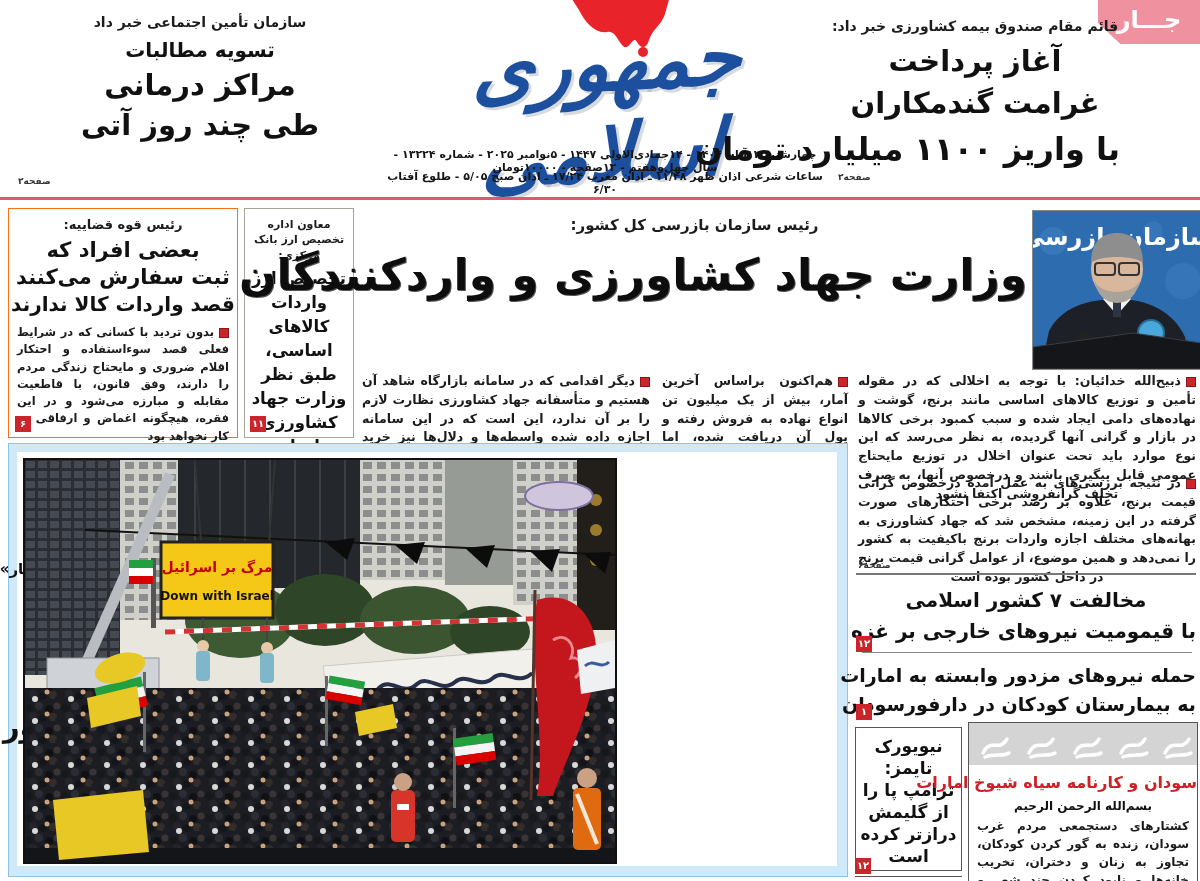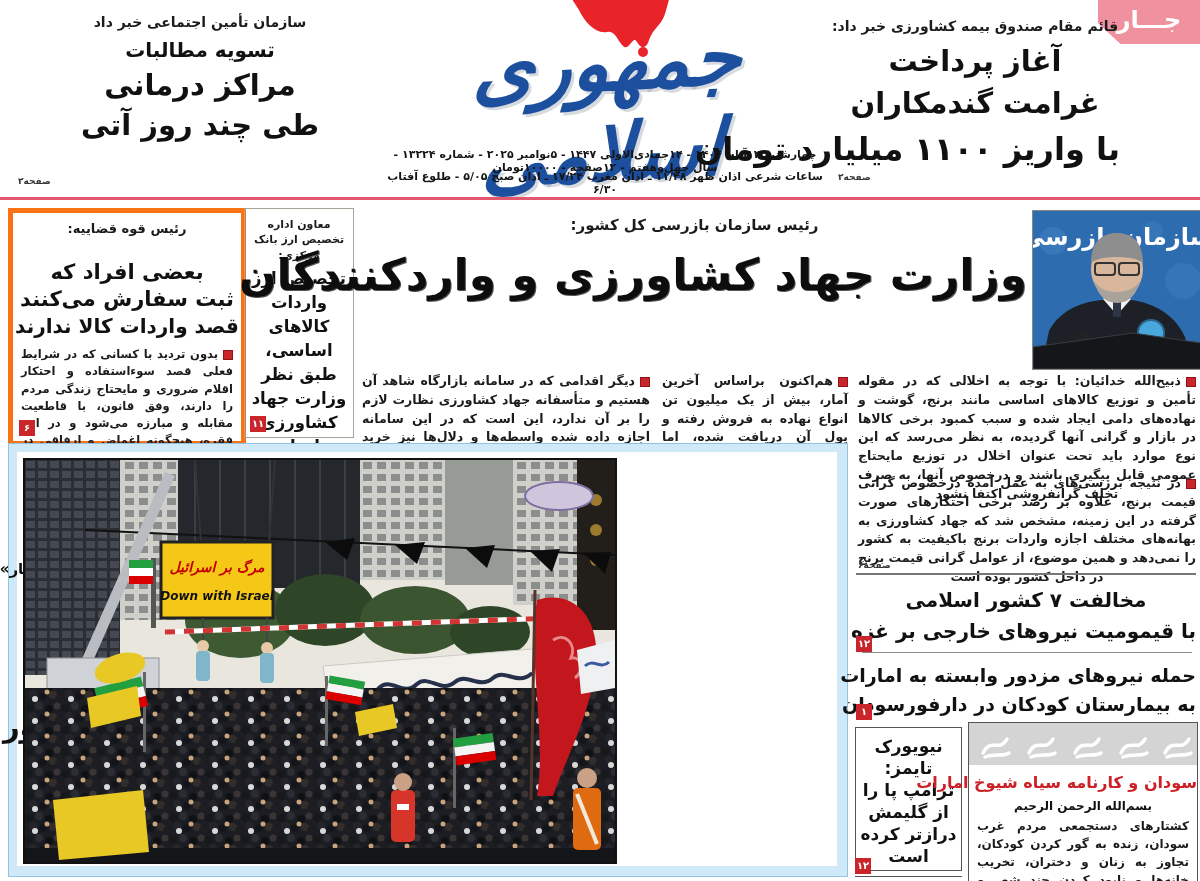--- a/index.html
+++ b/index.html
@@ -14,40 +14,40 @@
   .hl{font-weight:bold;color:#111;}
   .nowrap{white-space:nowrap;}
   .body-text{font-weight:bold;font-size:12.5px;line-height:1.5;text-align:justify;color:#1b1b1b;}
   .body-text.lastc{text-align-last:center;}
   .bullet{display:inline-block;width:8px;height:8px;background:#c9252b;border:1px solid #8e1418;margin-left:5px;vertical-align:middle;}
   .badge{display:inline-block;width:16px;height:16px;background:#c9252b;color:#fff;
          font-size:10px;font-weight:bold;line-height:16px;text-align:center;}
   .page-ref{font-size:9px;font-weight:bold;color:#333;}
   .rule-red{position:absolute;left:0;top:197px;width:1200px;height:3px;background:#e4566b;}
   .divider{position:absolute;height:1px;background:#8a8a8a;}
-  .box-tan{border:5px solid #f97316;}
+  .box-tan{border:1px solid #f97316;}
   .box-gray{border:1px solid #a8a49a;}
   .masthead-title{
     font-size:78px;font-weight:bold;font-style:italic;color:#1d4f9f;
     transform:rotate(-3deg) skewX(-6deg);letter-spacing:-2px;
     text-shadow:3px 3px 0 rgba(140,150,160,.35);
   }
   .lead-headline{font-size:44px;font-weight:bold;color:#0d0d0d;line-height:1.22;
     text-shadow:1px 1px 0 #555;}
   .corner-ad{
     position:absolute;right:0;top:0;width:102px;height:44px;background:#f0919f;
     clip-path:polygon(0 0,100% 0,100% 100%,22% 100%,0 52%);
     color:#fff;font-weight:bold;font-size:24px;text-align:center;line-height:40px;
   }
   .rally-frame{
     position:absolute;left:8px;top:443px;width:838px;height:432px;
     background:#cfe9f8;border:1px solid #8fc4e4;
   }
   .rally-inner{position:absolute;left:8px;top:8px;width:820px;height:414px;background:#ffffff;}
-  .rally-photo{position:absolute;left:6px;top:6px;width:590px;height:402px;border:2px solid #111;background:#8b5cf6;font-style:italic;}
+  .rally-photo{position:absolute;left:6px;top:6px;width:590px;height:402px;border:2px solid #111;background:#8b5cf6;}
   .sudan-head{height:42px;background:#d4d4d4;overflow:hidden;}
   .sudan-title{color:#cc2127;font-weight:bold;font-size:16px;}
 </style>
 </head>
 <body>
 
 <div class="page">
 
   <div class="corner-ad">
     <span>جـــار</span>
@@ -76,21 +76,21 @@
     <div class="hl nowrap" style="font-size:29px;margin-top:10px;">آغاز پرداخت</div>
     <div class="hl nowrap" style="font-size:29px;margin-top:8px;">غرامت گندمکاران</div>
     <div class="hl nowrap" style="font-size:32px;margin-top:10px;">با واریز ۱۱۰۰ میلیارد تومان</div>
   </div>
   <div class="abs page-ref" style="left:838px;top:172px;">صفحه۲</div>
 
   <div class="rule-red"></div>
 
   <div class="abs box-tan ctr" style="left:8px;top:208px;width:228px;height:228px;">
     <div class="kicker" style="margin-top:8px;font-size:13px;">رئیس قوه قضاییه:</div>
-    <div class="hl nowrap" style="font-size:21px;margin-top:24px;">بعضی افراد که</div>
+    <div class="hl nowrap" style="font-size:21px;margin-top:6px;">بعضی افراد که</div>
     <div class="hl nowrap" style="font-size:21px;margin-top:3px;">ثبت سفارش می‌کنند</div>
     <div class="hl nowrap" style="font-size:20px;margin-top:3px;">قصد واردات کالا ندارند</div>
     <div class="body-text" style="margin:8px 8px 0 8px;font-size:11.5px;">
       <span class="bullet"></span><span>بدون تردید با کسانی که در شرایط فعلی قصد سوءاستفاده و احتکار اقلام ضروری و مایحتاج زندگی مردم را دارند، وفق قانون، با قاطعیت مقابله و مبارزه می‌شود و در این فقره، هیچگونه اغماض و ارفاقی در کار نخواهد بود</span>
     </div>
     <div class="abs" style="left:6px;bottom:5px;"><span class="badge">۶</span></div>
   </div>
 
   <div class="abs box-gray ctr" style="left:244px;top:208px;width:108px;height:228px;">
     <div class="kicker" style="margin:8px 4px 0 4px;font-size:11px;line-height:1.4;">معاون اداره تخصیص ارز بانک مرکزی:</div>

